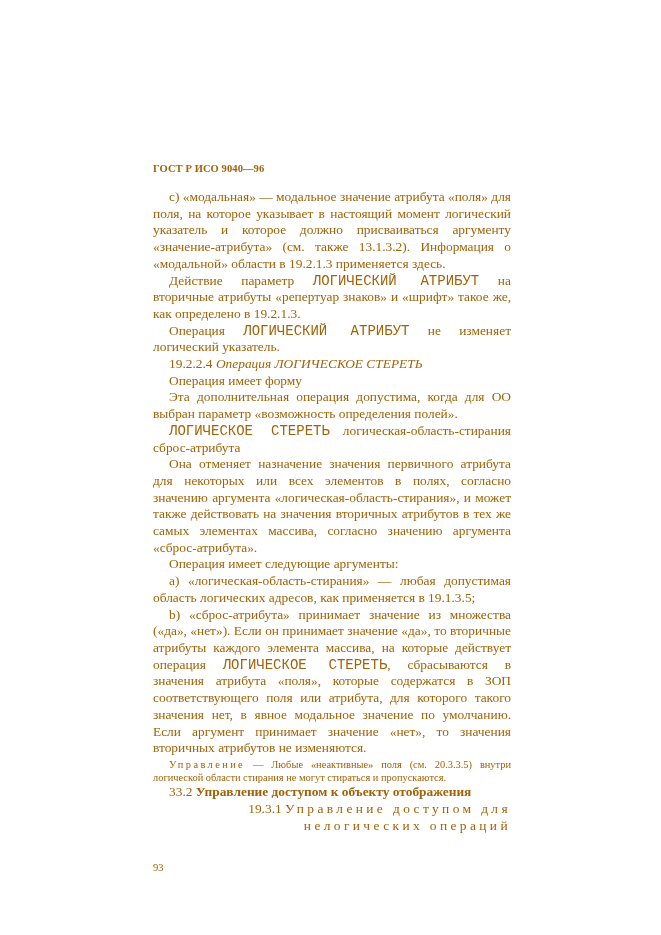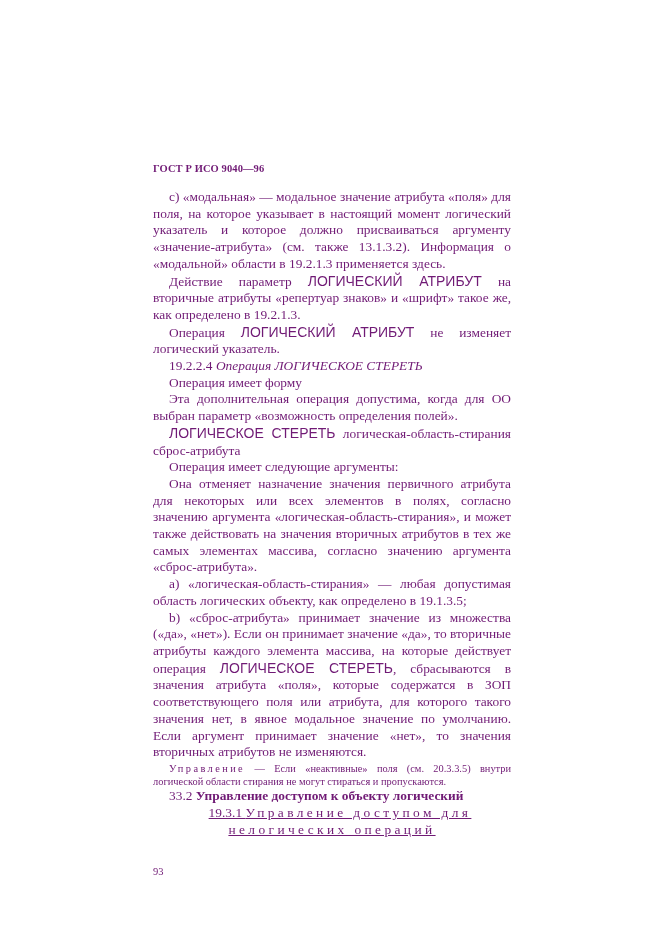--- a/index.html
+++ b/index.html
@@ -1,25 +1,25 @@
 <!DOCTYPE html>
 <html><head>
 <meta charset="utf-8">
 <style>
   html, body { margin: 0; padding: 0; background: #ffffff; }
   body { width: 661px; height: 935px; position: relative; overflow: hidden; }
   .page {
     position: absolute; left: 153px; top: 162px; width: 358px;
     font-family: "Liberation Serif", "DejaVu Serif", serif;
-    color: #701a75; font-size: 13.4px; line-height: 16.7px;
+    color: #a16207; font-size: 13.4px; line-height: 16.7px;
     text-align: justify;
   }
   .hdr { font-weight: bold; font-size: 10.5px; line-height: 14px; margin-bottom: 13px; letter-spacing: 0.1px; }
   .p { text-indent: 16px; margin: 0; hyphens: manual; }
-  .caps { font-family: Liberation Sans, sans-serif; font-size: 14px; }
+  .caps { font-family: Liberation Mono, monospace; font-size: 14px; }
   .it { font-style: italic; margin-top: 44px; }
   .b { font-weight: bold; }
   .note { font-size: 10.4px; line-height: 12.6px; text-indent: 16px; margin: 2px 0 0 0; }
   .spaced { letter-spacing: 3.4px; }
   .spaced-note { letter-spacing: 2.4px; }
   .pageno { font-size: 10.5px; margin-top: 26px; }
 </style>
 </head>
 <body>
 
@@ -32,27 +32,27 @@
 
   <p class="p"><span>Операция </span><span class="caps">ЛОГИЧЕСКИЙ АТРИБУТ</span><span> не изменяет логический указатель.</span></p>
 
   <p class="p"><span>19.2.2.4 </span><span class="it">Операция ЛОГИЧЕСКОЕ СТЕРЕТЬ</span></p>
 
   <p class="p">Операция имеет форму</p>
   <p class="p">Эта дополнительная операция допустима, когда для ОО выбран параметр «возможность определения полей».</p>
 
   <p class="p"><span class="caps">ЛОГИЧЕСКОЕ СТЕРЕТЬ</span><span> логическая-область-стирания сброс-атрибута</span></p>
 
+  <p class="p">Она отменяет назначение значения первичного атрибута для некоторых или всех элементов в полях, согласно значению аргумента «логическая-область-стирания», и может также действовать на значения вторичных атрибутов в тех же самых элементах массива, согласно значению аргумента «сброс-атрибута».</p>
   <p class="p">Операция имеет следующие аргументы:</p>
-  <p class="p">Она отменяет назначение значения первичного атрибута для некоторых или всех элементов в полях, согласно значению аргумента «логическая-область-стирания», и может также действовать на значения вторичных атрибутов в тех же самых элементах массива, согласно значению аргумента «сброс-атрибута».</p>
-  <p class="p">a) «логическая-область-стирания» — любая допустимая область логических объекту, как определено в 19.1.3.5;</p>
+  <p class="p">a) «логическая-область-стирания» — любая допустимая область логических адресов, как применяется в 19.1.3.5;</p>
 
   <p class="p"><span>b) «сброс-атрибута» принимает значение из множества («да», «нет»). Если он принимает значение «да», то вторичные атрибуты каждого элемента массива, на которые действует операция </span><span class="caps">ЛОГИЧЕСКОЕ СТЕРЕТЬ</span><span>, сбрасываются в значения атрибута «поля», которые содержатся в ЗОП соответствующего поля или атрибута, для которого такого значения нет, в явное модальное значение по умолчанию. Если аргумент принимает значение «нет», то значения вторичных атрибутов не изменяются.</span></p>
 
 
-  <p class="note"><span class="spaced-note">Управление</span><span> — Если «неактивные» поля (см. 20.3.3.5) внутри логической области стирания не могут стираться и пропускаются.</span></p>
+  <p class="note"><span class="spaced-note">Управление</span><span> — Любые «неактивные» поля (см. 20.3.3.5) внутри логической области стирания не могут стираться и пропускаются.</span></p>
 
-  <p class="p"><span>33.2 </span><span class="b">Управление доступом к объекту логический</span></p>
+  <p class="p"><span>33.2 </span><span class="b">Управление доступом к объекту отображения</span></p>
 
-  <p class="p spaced" style="text-align:center;text-decoration:underline;"><span style="letter-spacing:0">19.3.1 </span><span>Управление доступом для нелогических операций</span></p>
+  <p class="p spaced" style="text-align:right;"><span style="letter-spacing:0">19.3.1 </span><span>Управление доступом для нелогических операций</span></p>
 
   <div class="pageno">93</div>
 </div>
 
 </body></html>

